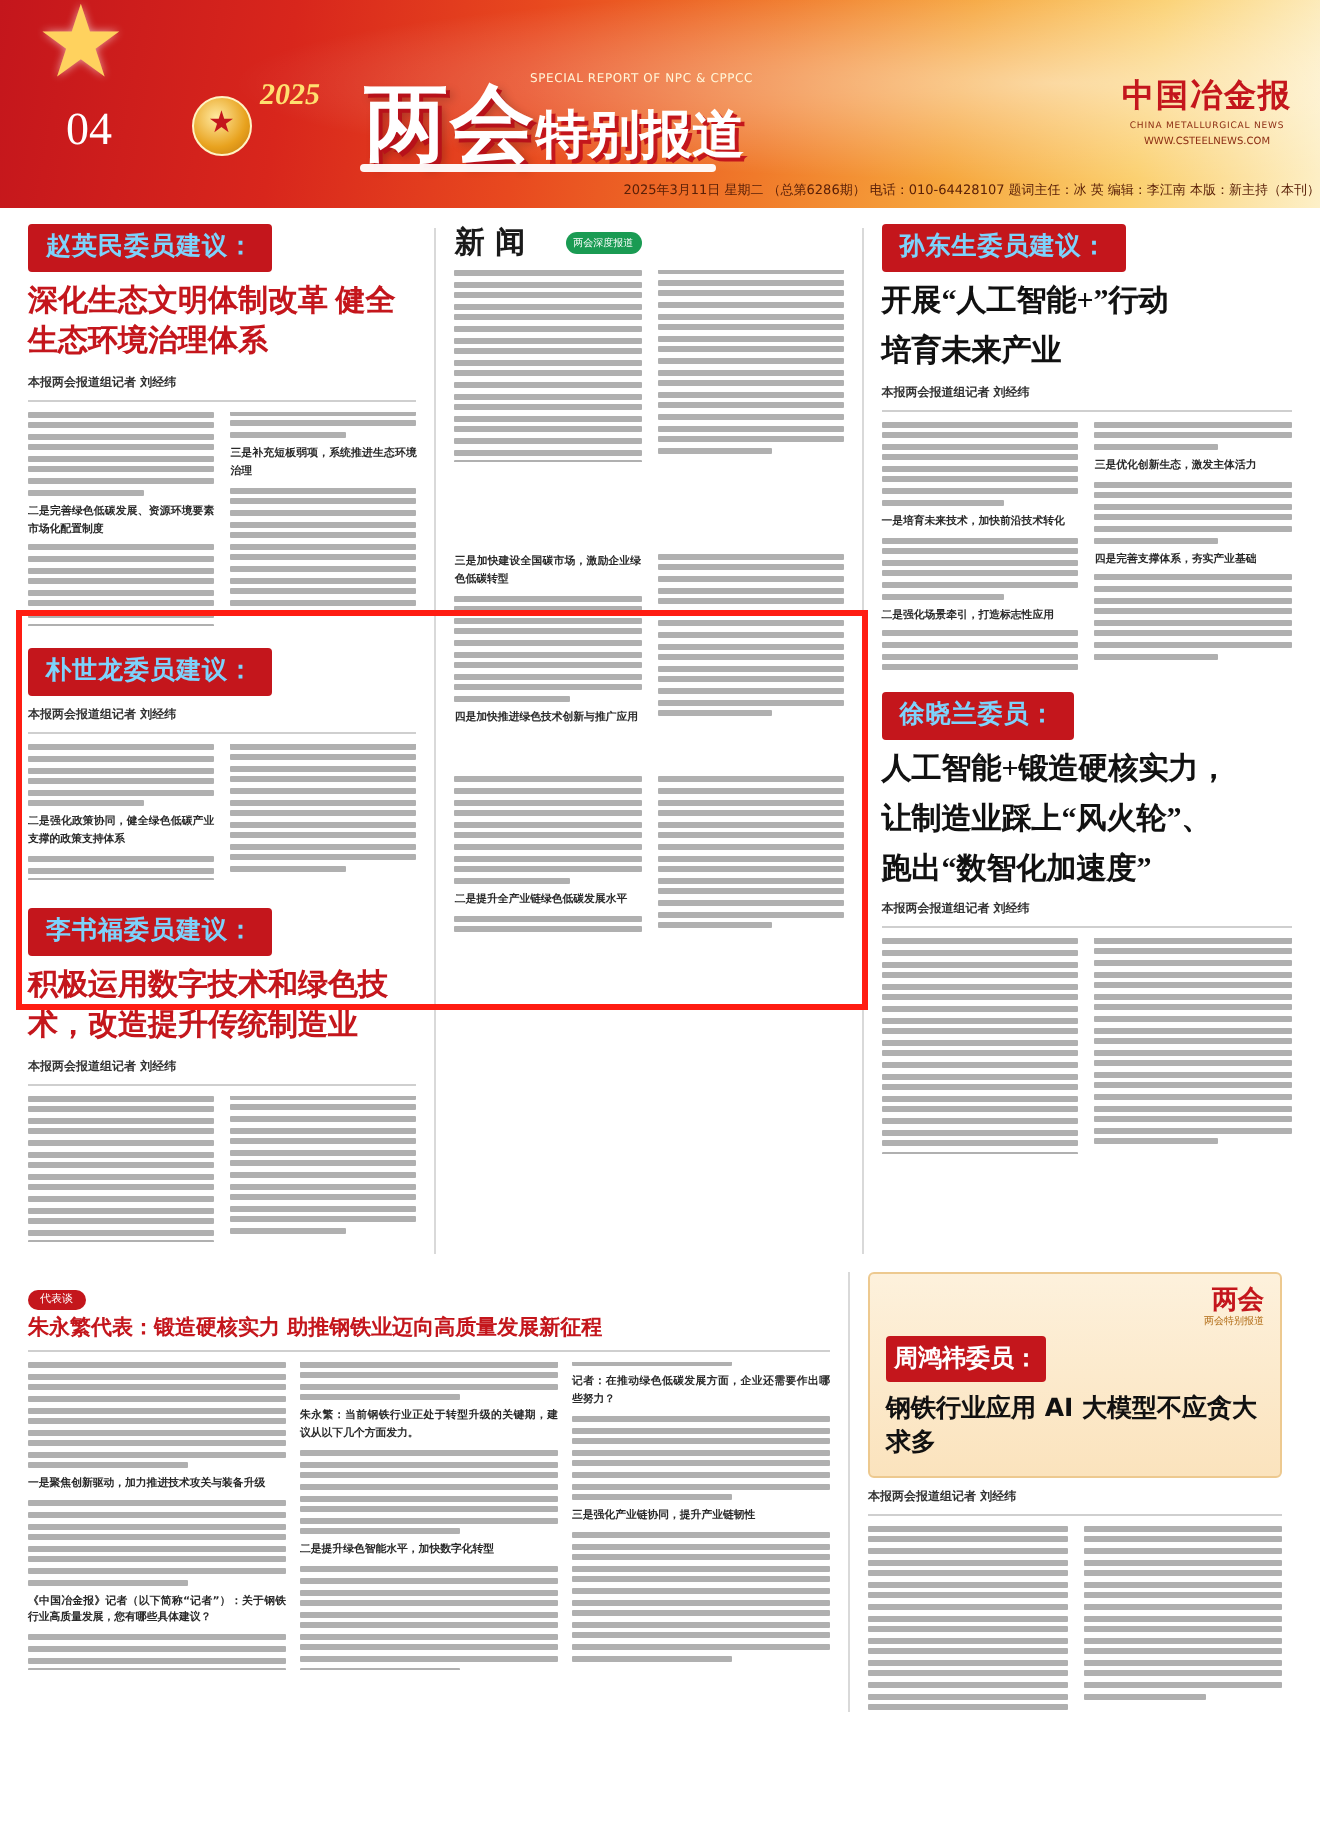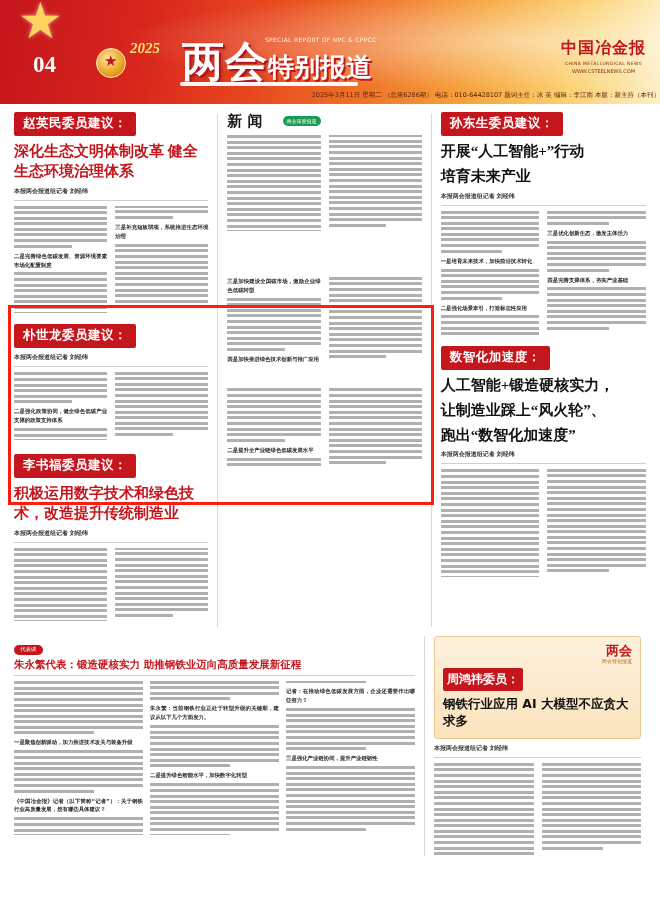--- a/index.html
+++ b/index.html
@@ -33,21 +33,21 @@
   .star {
     position:absolute; left:18px; top:30px;
     width:0; height:0;
     color:#ffe89b;
     font-size:50px; line-height:50px;
     z-index:2;
   }
   .star span { position:absolute; left:0; top:-34px; color:#ffd25e; text-shadow:0 0 4px rgba(255,255,255,.6); }
   .pagenum {
     position:absolute; left:33px; top:52px; z-index:3;
-    color:#ffffff; font-size:23px; font-weight:bold;
+    color:#ffffff; font-size:23px; font-weight:normal;
     font-family:"Liberation Serif", serif;
   }
   .emblem {
     position:absolute; left:96px; top:48px; z-index:3;
     width:30px; height:30px; border-radius:50%;
     background: radial-gradient(circle at 40% 35%, #ffe9a0, #e8a21e 60%, #c1780c);
     border:1px solid #fff3c4;
   }
   .emblem:before {
     content:"★"; position:absolute; left:7px; top:3px;
@@ -99,21 +99,21 @@
   .col-mid   { width: 196px; }
   .col-right { width: 207px; }
 
   .rule-v {
     width:1px; background:#d9d9d9; margin-top:2px;
   }
 
   .headline-box { margin-bottom:6px; }
   .hl-label {
     display:inline-block;
-    background:#c4161c; color:#ffffff;
+    background:#c4161c; color:#7dd3fc;
     font-size:12.5px; font-weight:bold;
     padding:3px 9px 4px 9px;
     border-radius:2px;
     font-family:"DejaVu Sans", sans-serif;
     letter-spacing:.5px;
   }
   .hl-title {
     margin-top:5px;
     font-size:13.5px; font-weight:bold; color:#111;
     line-height:1.35;
@@ -515,21 +515,21 @@
                 <i></i>
                 <i></i>
                 <i></i>
                 <i></i>
                 <i></i>
               </div>
           </div>
         </div>
 
         <div class="headline-box" style="margin-top:10px">
-          <div class="hl-label">数智化加速度：</div>
+          <div class="hl-label">徐晓兰委员：</div>
           <div class="hl-title big">人工智能+锻造硬核实力，</div>
           <div class="hl-title big">让制造业踩上“风火轮”、</div>
           <div class="hl-title big">跑出“数智化加速度”</div>
           <div class="byline">本报两会报道组记者 刘经纬</div>
           <div class="hr-thin"></div>
           <div class="body-cols">
             <div class="lines">
                 <i></i>
                 <i></i>
                 <i></i>

